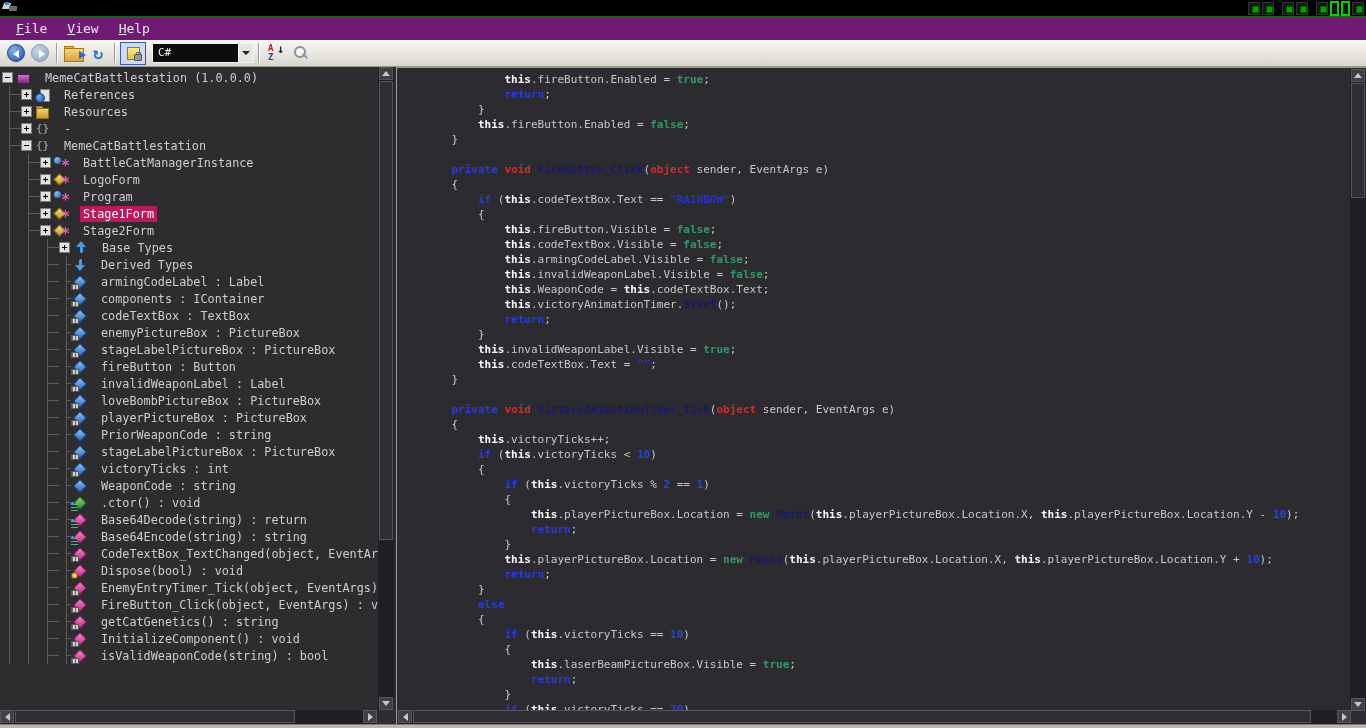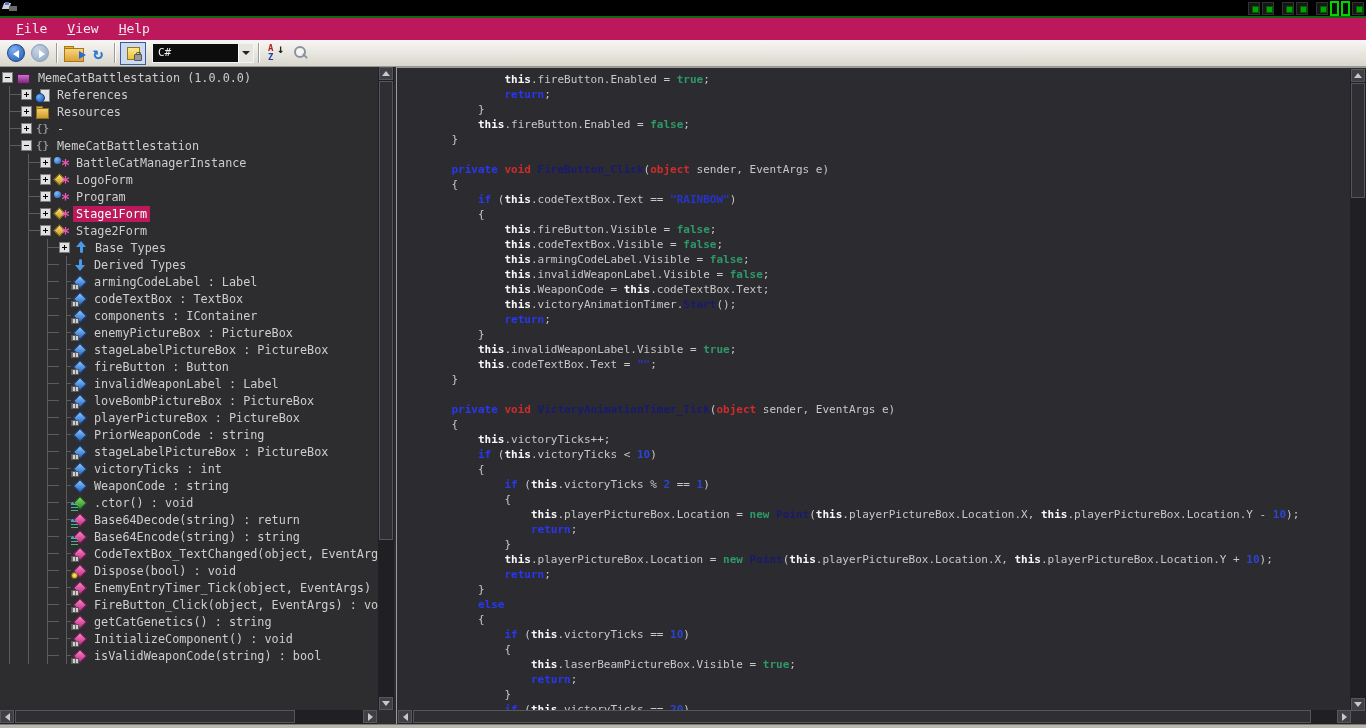--- a/index.html
+++ b/index.html
@@ -14,21 +14,21 @@
   .app-icon .i2{left:6px;top:4px;width:8px;height:5px;background:#6a6a6a;}
   .app-icon .i3{left:2px;top:0;width:4px;height:3px;background:#4a7ad0;}
   .winbtns{position:absolute;right:2px;top:1px;height:14px;display:flex;align-items:center;gap:2px;}
   .wb{width:12px;height:13px;background:#161616;border:1px solid #323232;position:relative;}
   .wb::after{content:'';position:absolute;left:3px;top:3px;width:5px;height:5px;background:#00a400;border:1px solid #005c00;}
   .wb.tall{width:9px;height:15px;background:#0c0c0c;border:2px solid #00d400;}
   .wb.tall::after{display:none;}
   .wb-gap{width:4px;}
   .greenline{position:absolute;left:0;top:16px;width:1366px;height:2px;background:#0c6a0c;}
   
-  .menubar{position:absolute;left:0;top:18px;width:1366px;height:22px;background:#be185d;
+  .menubar{position:absolute;left:0;top:18px;width:1366px;height:22px;background:#701a75;
            display:flex;align-items:center;padding-left:6px;}
   .menu-item{padding:0 10px;font-size:13px;color:#ececec;line-height:22px;cursor:default;}
   .menu-item .u{text-decoration:underline;}
   
   .toolbar{position:absolute;left:0;top:40px;width:1366px;height:27px;
            background:linear-gradient(#f8f7f3,#d9d6cd);border-bottom:1px solid #9a978e;
            display:flex;align-items:center;padding-left:4px;}
   .tb-sep{width:2px;height:20px;margin:0 4px;border-left:1px solid #9a9a9a;border-right:1px solid #fff;}
   .tb-btn{width:24px;height:23px;display:flex;align-items:center;justify-content:center;position:relative;}
   .circ{width:18px;height:18px;border-radius:50%;position:relative;}
@@ -90,21 +90,21 @@
   .ic-field::before,.ic-field-pub::before{content:'';position:absolute;left:4px;top:3px;width:8px;height:8px;transform:rotate(45deg);background:linear-gradient(135deg,#8cc6f8,#2a66c0);border:1px solid #174a92;}
   .ic-ctor::before{content:'';position:absolute;left:4px;top:3px;width:8px;height:8px;transform:rotate(45deg);background:linear-gradient(135deg,#8ad862,#2a8a30);border:1px solid #1c6422;}
   .ic-method::before,.ic-method-static::before,.ic-method-prot::before{content:'';position:absolute;left:4px;top:3px;width:8px;height:8px;transform:rotate(45deg);background:linear-gradient(135deg,#f687c4,#c02e86);border:1px solid #8a1c5e;}
   .ov{position:absolute;display:block;z-index:2;}
   .ov-priv{left:0;bottom:0;width:8px;height:6px;background:#cfcfcf;border:1px solid #5a5a5a;
            background-image:repeating-linear-gradient(90deg,#6a6a6a 0 1px,transparent 1px 3px);}
   .ov-static{left:0;bottom:0;width:7px;height:7px;
            background-image:repeating-linear-gradient(0deg,#49b886 0 1px,transparent 1px 3px);}
   .ov-static::before{content:'';position:absolute;left:0;top:-2px;width:3px;height:3px;border-radius:50%;background:#4aa0e8;}
   .ov-key{left:0;bottom:0;width:7px;height:7px;border-radius:50%;background:radial-gradient(#fce878,#c8a020);border:1px solid #8a7014;}
-  .lbl{padding:1px 3px;}
+  .lbl{padding:1px 3px;margin-left:7px;}
   .lbl.sel{background:#be185d;color:#f2fff2;}
   
   .codepanel{position:absolute;left:396px;top:0;width:970px;height:657px;background:#2c2c30;
              border-top:1px solid #9a9a9a;border-left:1px solid #9a9a9a;}
   .code{position:absolute;left:0;top:1px;right:16px;bottom:14px;overflow:hidden;margin:0;
         padding:3px 0 0 28px;font-family:"DejaVu Sans Mono",monospace;font-size:11px;line-height:15px;}
   .cl{white-space:pre;height:15px;}
   .tok-p{color:#c8c8c8;}
   .tok-t{color:#f8f8f8;font-weight:bold;}
   .tok-k{color:#2837f0;font-weight:bold;}
@@ -293,31 +293,31 @@
             <span class="lbl">armingCodeLabel : Label</span>
           </div>
           <div class="trow">
             <span class="g"></span>
             <span class="g"></span>
             <span class="g gt"></span>
             <span class="ph"></span>
             <span class="ic ic-field">
               <i class="ov ov-priv"></i>
             </span>
+            <span class="lbl">components : IContainer</span>
+          </div>
+          <div class="trow">
+            <span class="g"></span>
+            <span class="g"></span>
+            <span class="g gt"></span>
+            <span class="ph"></span>
+            <span class="ic ic-field">
+              <i class="ov ov-priv"></i>
+            </span>
             <span class="lbl">codeTextBox : TextBox</span>
-          </div>
-          <div class="trow">
-            <span class="g"></span>
-            <span class="g"></span>
-            <span class="g gt"></span>
-            <span class="ph"></span>
-            <span class="ic ic-field">
-              <i class="ov ov-priv"></i>
-            </span>
-            <span class="lbl">components : IContainer</span>
           </div>
           <div class="trow">
             <span class="g"></span>
             <span class="g"></span>
             <span class="g gt"></span>
             <span class="ph"></span>
             <span class="ic ic-field">
               <i class="ov ov-priv"></i>
             </span>
             <span class="lbl">enemyPictureBox : PictureBox</span>

